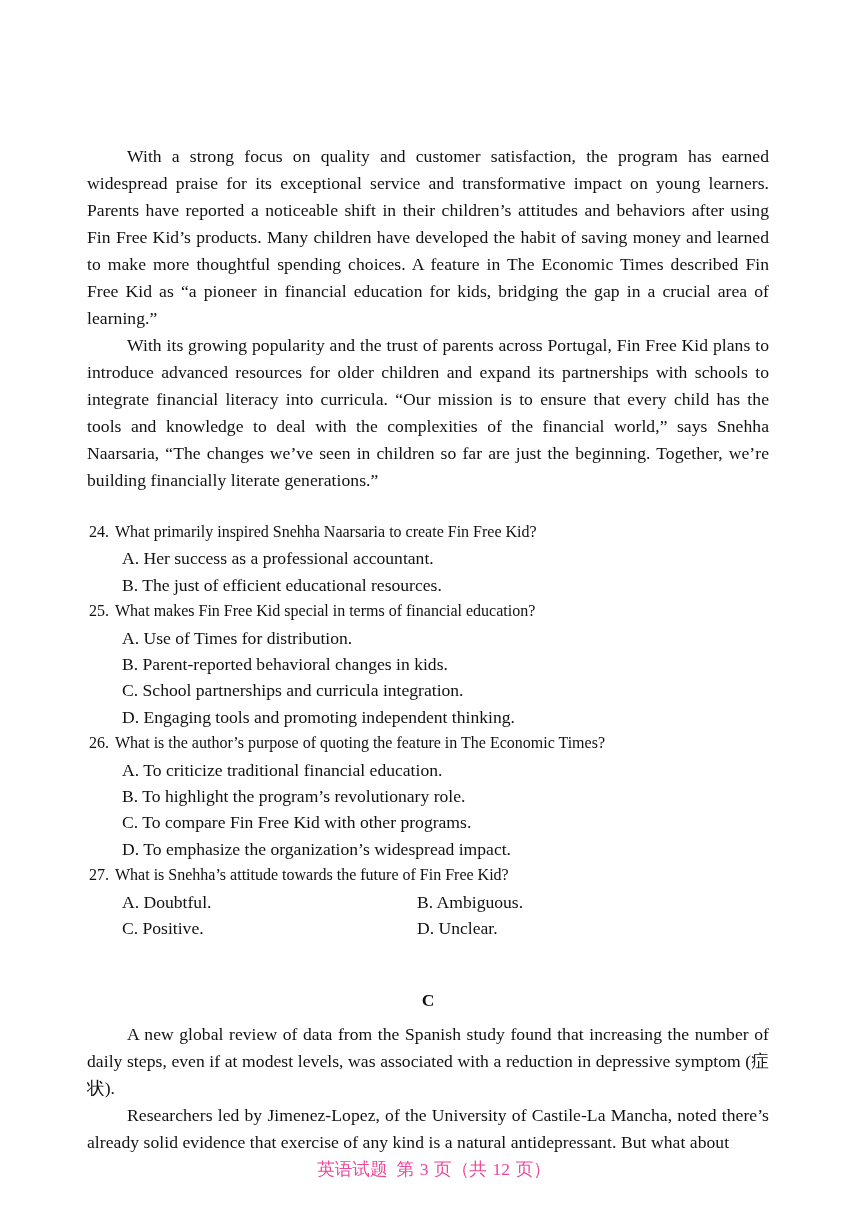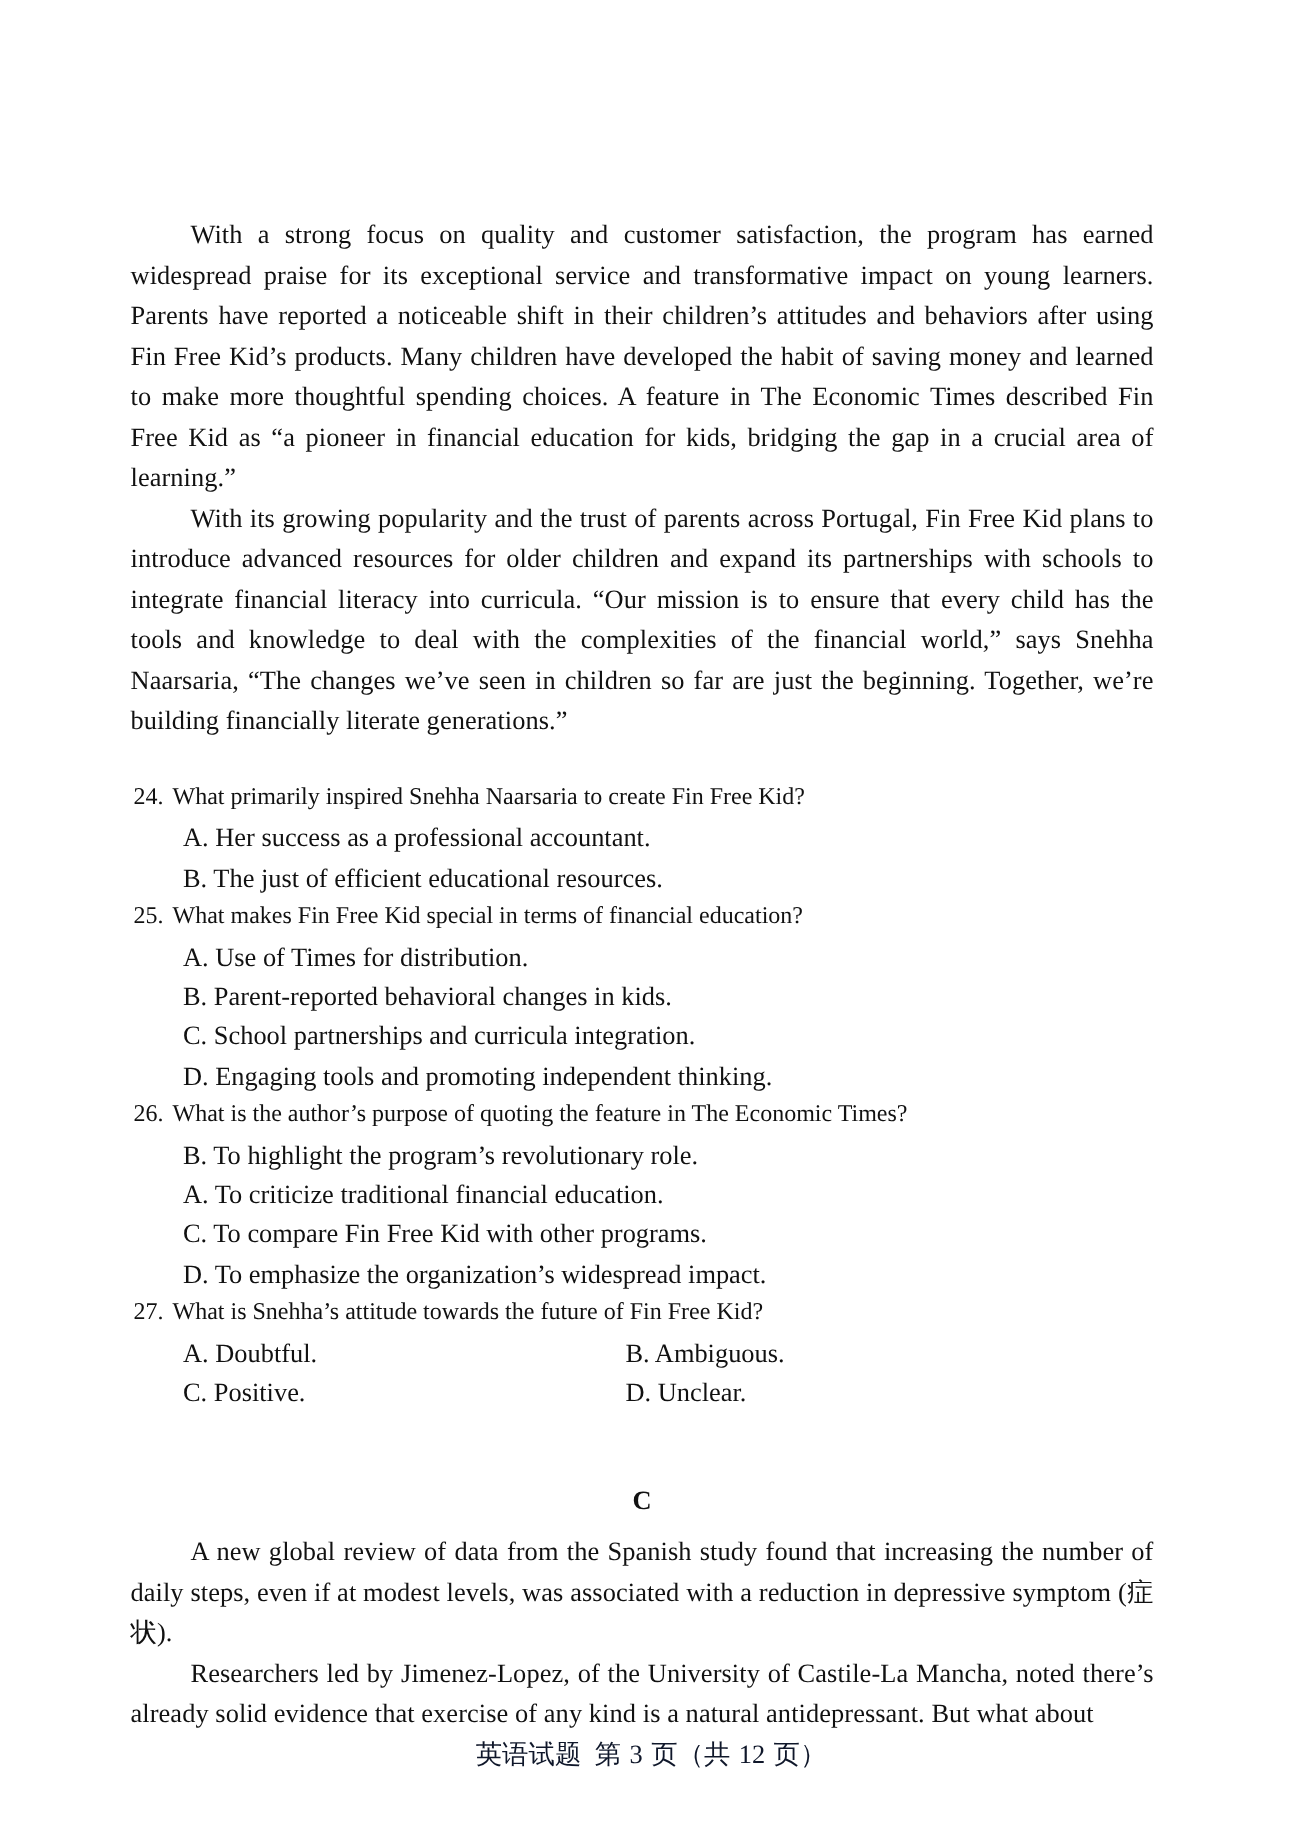--- a/index.html
+++ b/index.html
@@ -100,21 +100,21 @@
   
   .footer {
     position: absolute;
     left: 0;
     top: 1157px;
     width: 868px;
     text-align: center;
     font-size: 17.6px;
     line-height: 24px;
     font-family: "DejaVu Sans", "Liberation Sans", sans-serif;
-    color: #0f172a;
+    color: #ec4899;
   }
   .footer .fnum { font-family: "Liberation Serif", serif; }
   .footer .gap { display: inline-block; width: 9px; }
 </style>
 </head>
 <body>
 
 <div class="page">
 
   <div class="content">
@@ -139,22 +139,22 @@
       <p class="opt">A. Use of Times for distribution.</p>
       <p class="opt">B. Parent-reported behavioral changes in kids.</p>
       <p class="opt">C. School partnerships and curricula integration.</p>
       <p class="opt">D. Engaging tools and promoting independent thinking.</p>
     </div>
 
     <div class="qblock">
       <p class="qline qstem">
         <span class="qnum">26.</span><span id="q26stem"><span>What is the author’s purpose of quoting the feature in </span><span class="ital">The Economic Times</span><span>?</span></span>
       </p>
+      <p class="opt">A. To criticize traditional financial education.</p>
       <p class="opt">B. To highlight the program’s revolutionary role.</p>
-      <p class="opt">A. To criticize traditional financial education.</p>
       <p class="opt">C. To compare Fin Free Kid with other programs.</p>
       <p class="opt">D. To emphasize the organization’s widespread impact.</p>
     </div>
 
     <div class="qblock">
       <p class="qline qstem">
         <span class="qnum">27.</span><span>What is Snehha’s attitude towards the future of Fin Free Kid?</span>
       </p>
       <p class="optrow">
         <span class="colA">A. Doubtful.</span>

